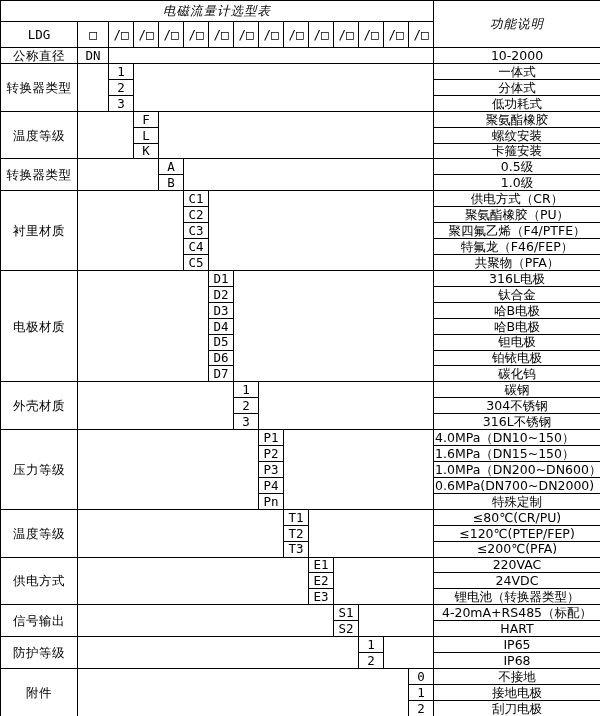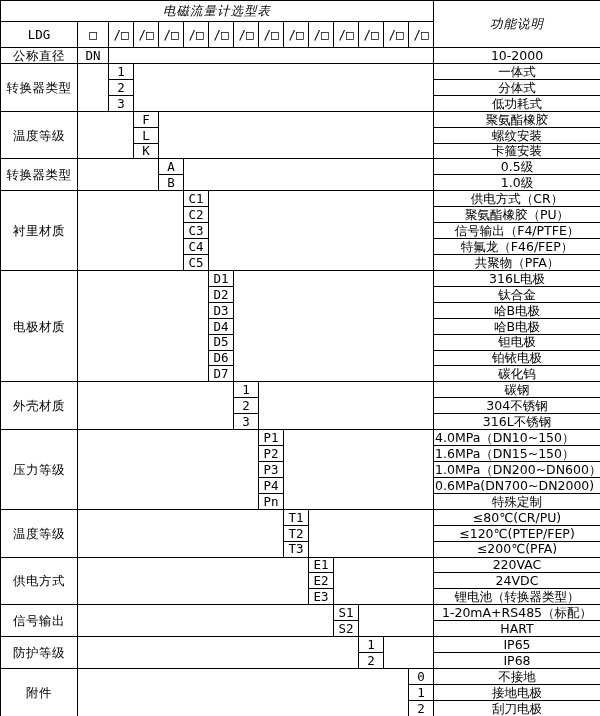--- a/index.html
+++ b/index.html
@@ -134,21 +134,21 @@
     <td class="code">C1</td>
     <td colspan="9" rowspan="5"></td>
     <td class="desc">供电方式（CR）</td>
   </tr>
   <tr class="r">
     <td class="code">C2</td>
     <td class="desc">聚氨酯橡胶（PU）</td>
   </tr>
   <tr class="r">
     <td class="code">C3</td>
-    <td class="desc">信号输出（F4/PTFE）</td>
+    <td class="desc">聚四氟乙烯（F4/PTFE）</td>
   </tr>
   <tr class="r">
     <td class="code">C4</td>
     <td class="desc">特氟龙（F46/FEP）</td>
   </tr>
   <tr class="r">
     <td class="code">C5</td>
     <td class="desc">共聚物（PFA）</td>
   </tr>
 
@@ -254,21 +254,21 @@
   <tr class="r">
     <td class="code">E3</td>
     <td class="desc">锂电池（转换器类型）</td>
   </tr>
 
   <tr class="r">
     <td class="cat" rowspan="2">信号输出</td>
     <td colspan="10" rowspan="2"></td>
     <td class="code">S1</td>
     <td colspan="3" rowspan="2"></td>
-    <td class="desc">1-20mA+RS485（标配）</td>
+    <td class="desc">4-20mA+RS485（标配）</td>
   </tr>
   <tr class="r">
     <td class="code">S2</td>
     <td class="desc">HART</td>
   </tr>
 
   <tr class="r">
     <td class="cat" rowspan="2">防护等级</td>
     <td colspan="11" rowspan="2"></td>
     <td class="code">1</td>

